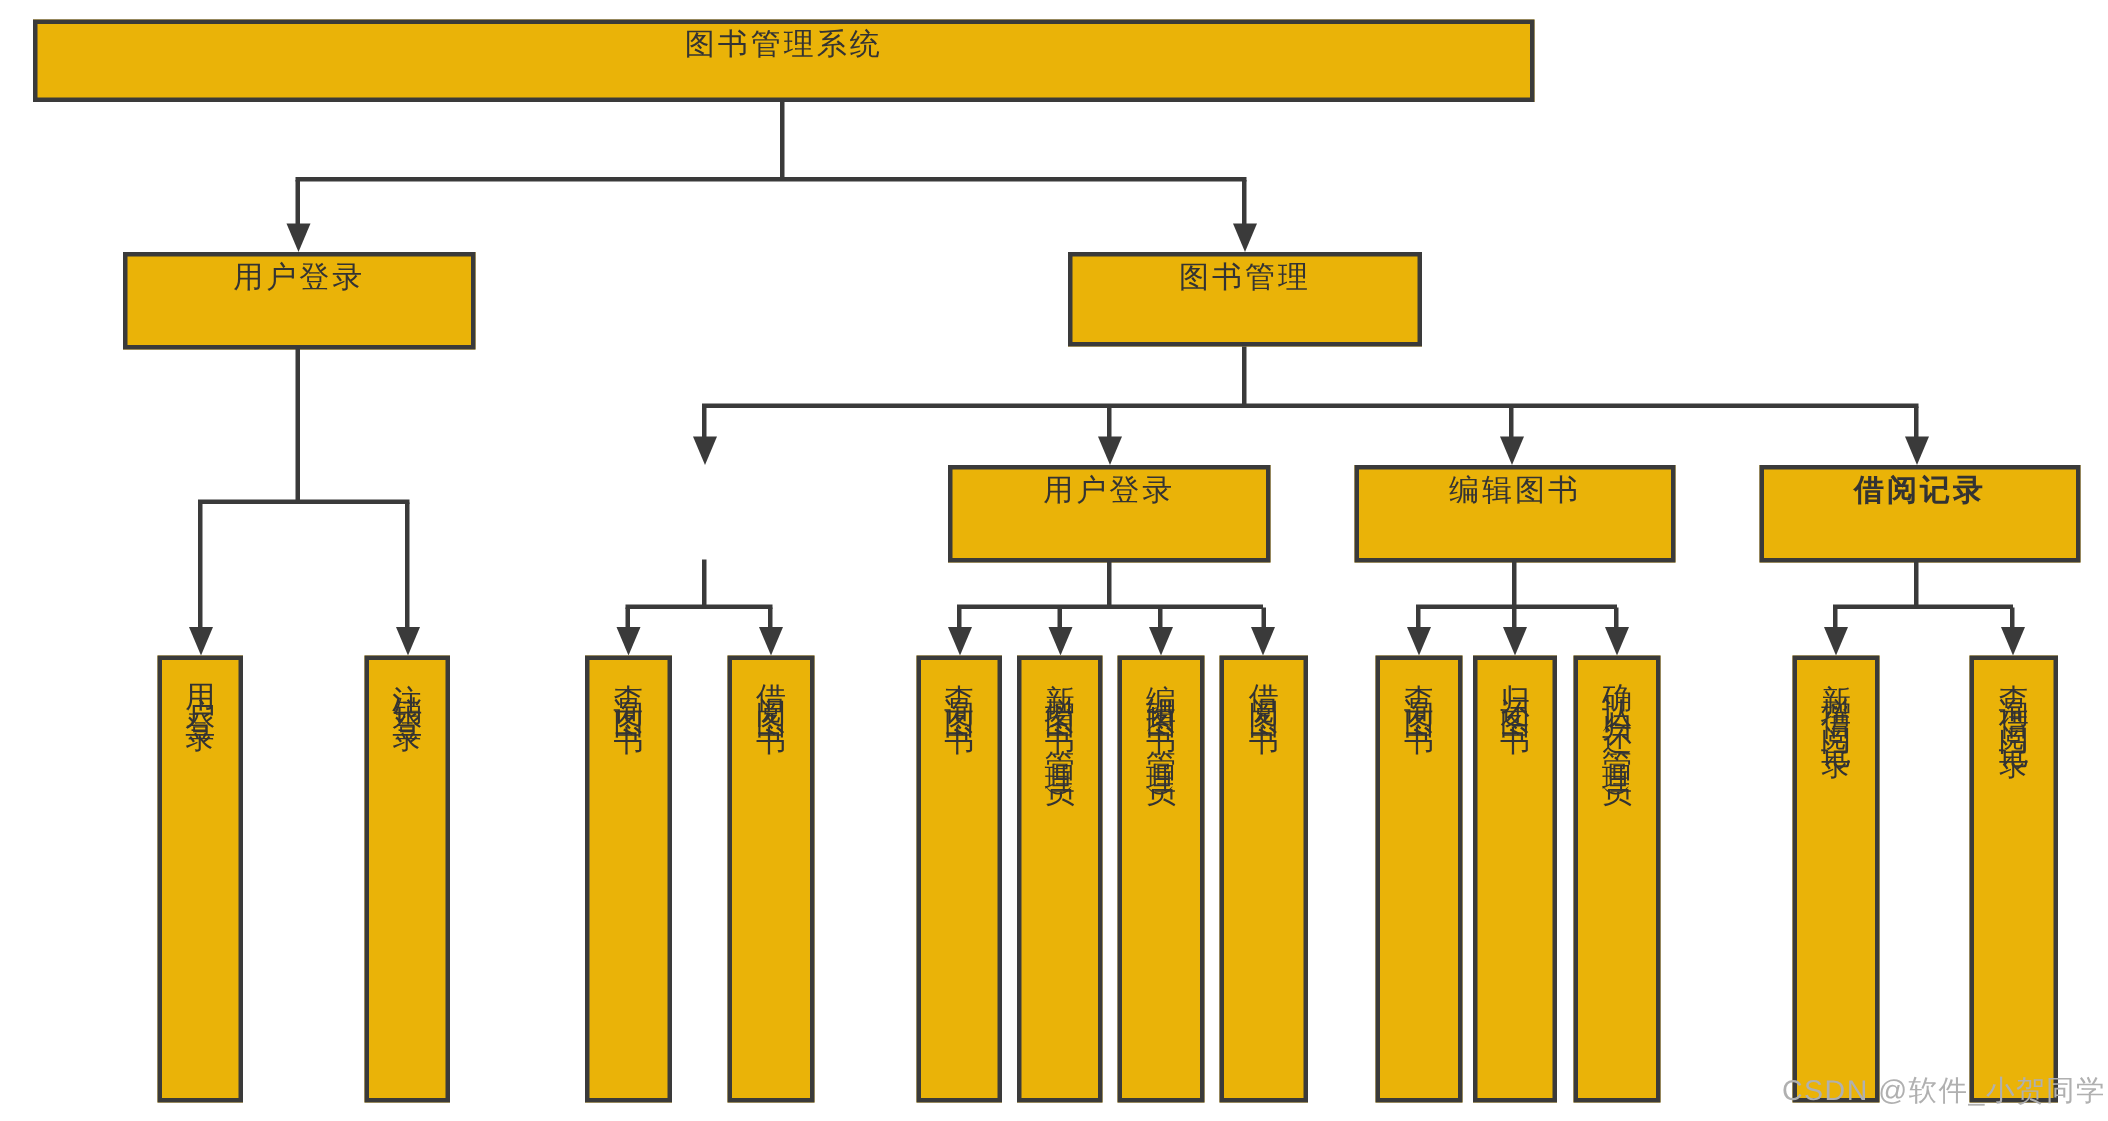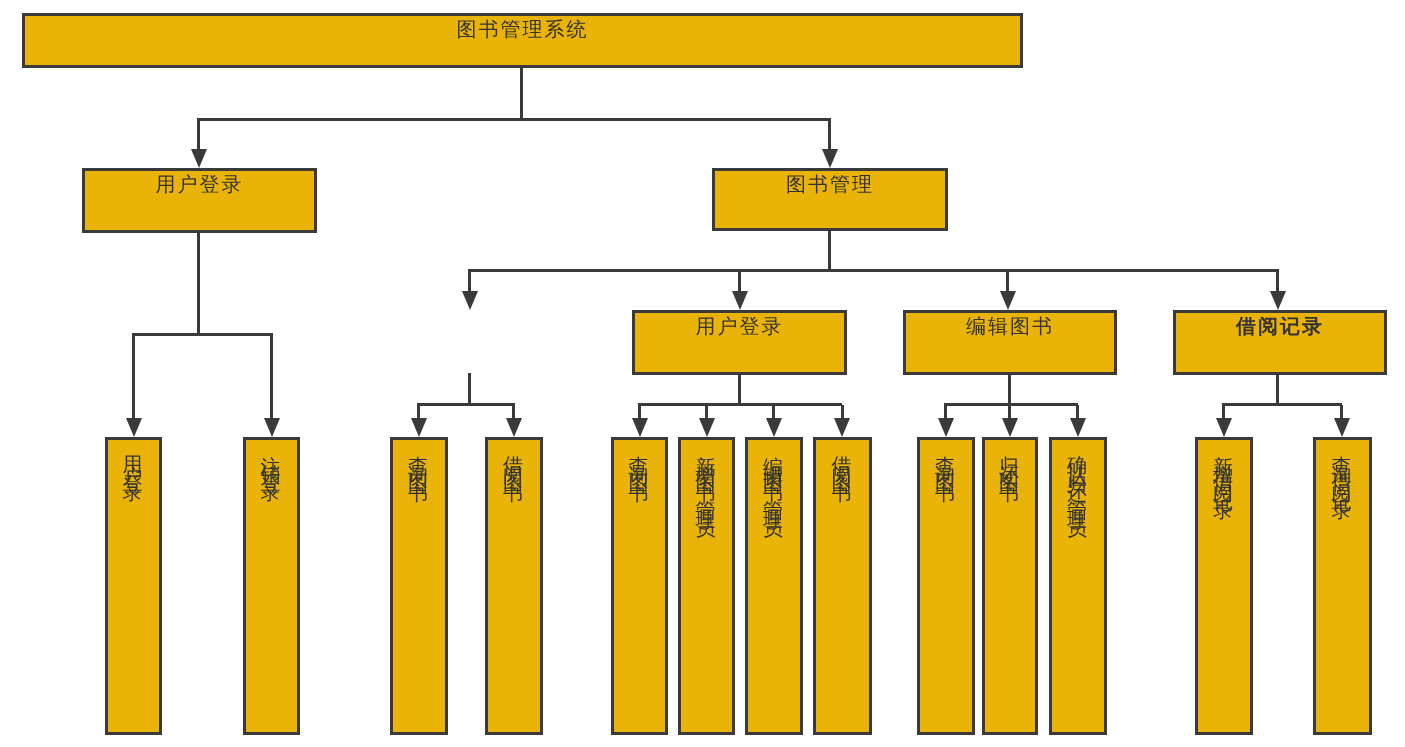--- a/index.html
+++ b/index.html
@@ -183,14 +183,15 @@
     <span class="vlabel">确认归还（管理员）</span>
   </div>
 
   <div class="box" style="left:1195px;top:437px;width:58px;height:298px;">
     <span class="vlabel">新增借阅记录</span>
   </div>
   <div class="box" style="left:1313px;top:437px;width:59px;height:298px;">
     <span class="vlabel">查询借阅记录</span>
   </div>
 
+  <div class="watermark">CSDN @软件_小贺同学</div>
 
 </div>
 
 </body></html>

